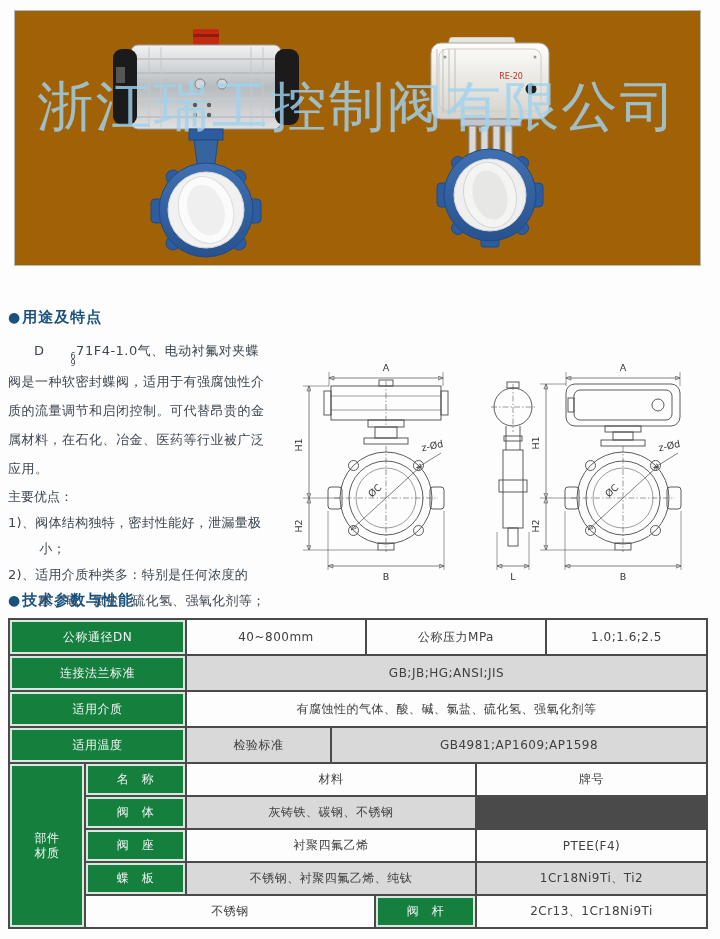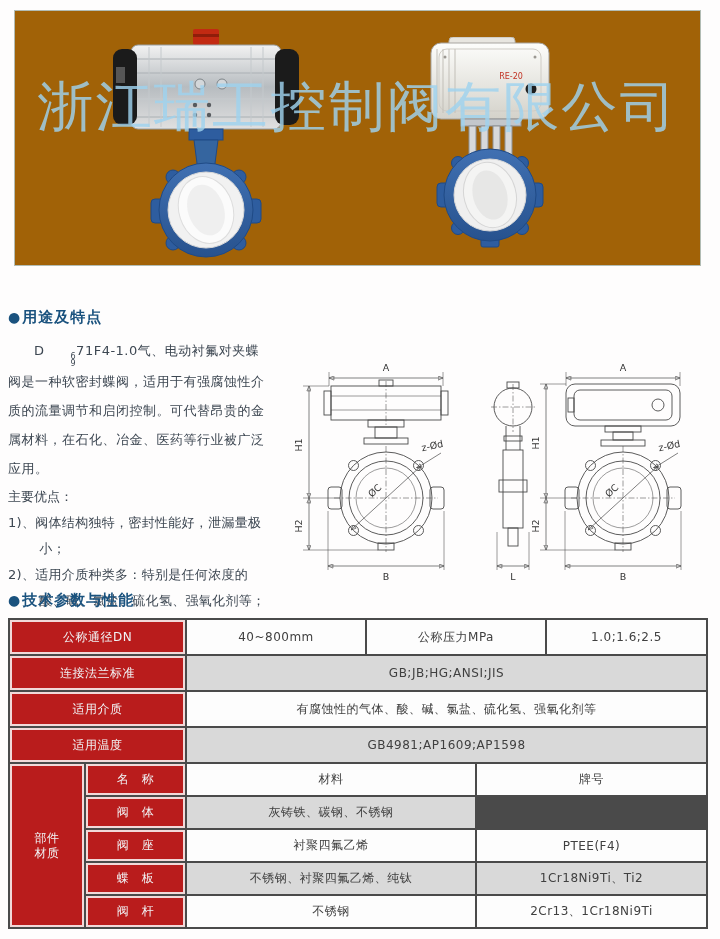--- a/index.html
+++ b/index.html
@@ -44,21 +44,21 @@
   
   .spec-table { position:absolute; left:8px; top:618px; width:700px;
     background:#4a4a4a; padding:2px; display:flex; flex-direction:column; gap:2px;
     font-size:12px; color:#404040; }
   .trow { display:flex; gap:2px; }
   .trow.tall { height:34px; }
   .trow.short { height:31px; }
   .cell { display:flex; align-items:center; justify-content:center; text-align:center;
     background:#fdfdfd; letter-spacing:.5px; }
   .cell.gray { background:#d9d9d9; }
-  .cell.hdr { background:#b91c1c; color:#f1f4f6; box-shadow:inset 0 0 0 2px rgba(250,250,250,.85); }
+  .cell.hdr { background:#15803d; color:#f1f4f6; box-shadow:inset 0 0 0 2px rgba(250,250,250,.85); }
   .cell.grow { flex:1 1 auto; }
   .pre { white-space:pre-line; line-height:15px; }
 </style>
 </head>
 <body>
 
 <div class="page">
 
   <div class="photo-box">
 
@@ -307,20 +307,21 @@
     <div class="trow tall">
       <div class="cell hdr" style="width:175px">连接法兰标准</div>
       <div class="cell gray grow">GB;JB;HG;ANSI;JIS</div>
     </div>
     <div class="trow tall">
       <div class="cell hdr" style="width:175px">适用介质</div>
       <div class="cell grow">有腐蚀性的气体、酸、碱、氯盐、硫化氢、强氧化剂等</div>
     </div>
     <div class="trow tall">
       <div class="cell hdr" style="width:175px">适用温度</div>
+      <div class="cell gray" style="width:143px">检验标准</div>
       <div class="cell gray grow">GB4981;AP1609;AP1598</div>
     </div>
 
     <div style="display:flex; gap:2px;">
       <div class="cell hdr pre" style="width:74px">部件
 材质</div>
       <div style="flex:1; display:flex; flex-direction:column; gap:2px;">
         <div class="trow short">
           <div class="cell hdr" style="width:99px">名　称</div>
           <div class="cell" style="width:288px">材料</div>
@@ -334,21 +335,21 @@
           <div class="cell hdr" style="width:99px">阀　座</div>
           <div class="cell" style="width:288px">衬聚四氟乙烯</div>
           <div class="cell grow">PTEE(F4)</div>
         </div>
         <div class="trow short">
           <div class="cell hdr" style="width:99px">蝶　板</div>
           <div class="cell gray" style="width:288px">不锈钢、衬聚四氟乙烯、纯钛</div>
           <div class="cell gray grow">1Cr18Ni9Ti、Ti2</div>
         </div>
         <div class="trow short">
+          <div class="cell" style="width:288px">不锈钢</div>
           <div class="cell hdr" style="width:99px">阀　杆</div>
-          <div class="cell" style="width:288px">不锈钢</div>
           <div class="cell grow">2Cr13、1Cr18Ni9Ti</div>
         </div>
       </div>
     </div>
   </div>
 
 </div>
 
 </body></html>

